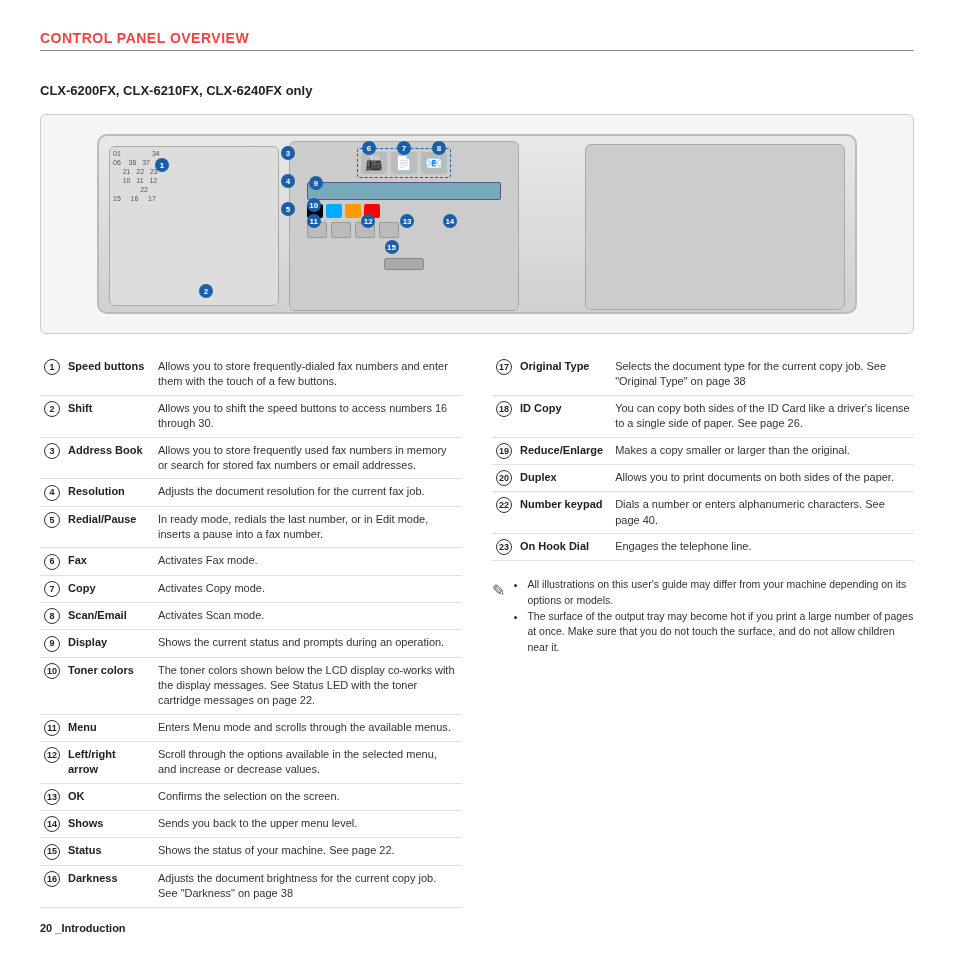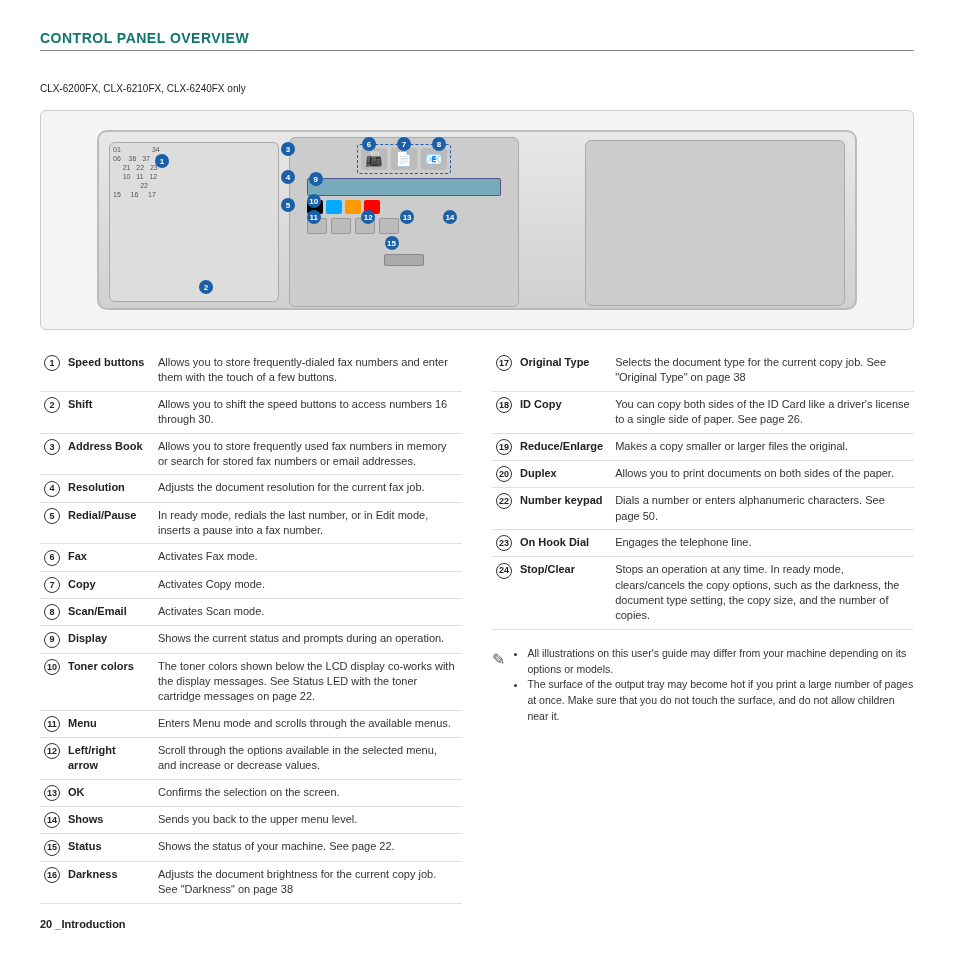--- a/index.html
+++ b/index.html
@@ -7,37 +7,37 @@
       width: 954px;
       min-height: 954px;
       background: #fff;
       font-family: Arial, Helvetica, sans-serif;
       font-size: 11px;
       color: #222;
       padding: 30px 40px;
     }
 
     h1.page-title {
-      color: #0f766e;
+      color: #ef4444;
       font-size: 14px;
       font-weight: bold;
       letter-spacing: 0.5px;
       text-transform: uppercase;
       margin-bottom: 4px;
     }
 
     hr.title-divider {
       border: none;
       border-top: 1px solid #888;
       margin-bottom: 10px;
     }
 
     h2.subtitle {
-      font-size: 10px;
-      font-weight: normal;
+      font-size: 13px;
+      font-weight: bold;
       margin-bottom: 16px;
       margin-top: 32px;
     }
 
     .diagram-container {
       border: 1px solid #ccc;
       border-radius: 6px;
       background: #f5f5f5;
       padding: 16px;
       margin-bottom: 20px;
@@ -335,41 +335,36 @@
     <td class="desc-cell">Selects the document type for the current copy job. See "Original Type" on page 38</td>
   </tr>
           <tr>
     <td class="num-cell"><span class="num-badge">18</span></td>
     <td class="name-cell">ID Copy</td>
     <td class="desc-cell">You can copy both sides of the ID Card like a driver's license to a single side of paper. See page 26.</td>
   </tr>
           <tr>
     <td class="num-cell"><span class="num-badge">19</span></td>
     <td class="name-cell">Reduce/Enlarge</td>
-    <td class="desc-cell">Makes a copy smaller or larger files the original.</td>
+    <td class="desc-cell">Makes a copy smaller or larger than the original.</td>
   </tr>
           <tr>
     <td class="num-cell"><span class="num-badge">20</span></td>
     <td class="name-cell">Duplex</td>
     <td class="desc-cell">Allows you to print documents on both sides of the paper.</td>
   </tr>
           <tr>
     <td class="num-cell"><span class="num-badge">22</span></td>
     <td class="name-cell">Number keypad</td>
-    <td class="desc-cell">Dials a number or enters alphanumeric characters. See page 50.</td>
+    <td class="desc-cell">Dials a number or enters alphanumeric characters. See page 40.</td>
   </tr>
           <tr>
     <td class="num-cell"><span class="num-badge">23</span></td>
     <td class="name-cell">On Hook Dial</td>
     <td class="desc-cell">Engages the telephone line.</td>
-  </tr>
-          <tr>
-    <td class="num-cell"><span class="num-badge">24</span></td>
-    <td class="name-cell">Stop/Clear</td>
-    <td class="desc-cell">Stops an operation at any time. In ready mode, clears/cancels the copy options, such as the darkness, the document type setting, the copy size, and the number of copies.</td>
   </tr>
         </tbody>
     </table>
 
     <div class="note-section">
       <span class="note-icon">✎</span>
       <div class="note-content">
         <ul id="notes-list">
             <li>All illustrations on this user's guide may differ from your machine depending on its options or models.</li>
             <li>The surface of the output tray may become hot if you print a large number of pages at once. Make sure that you do not touch the surface, and do not allow children near it.</li>

